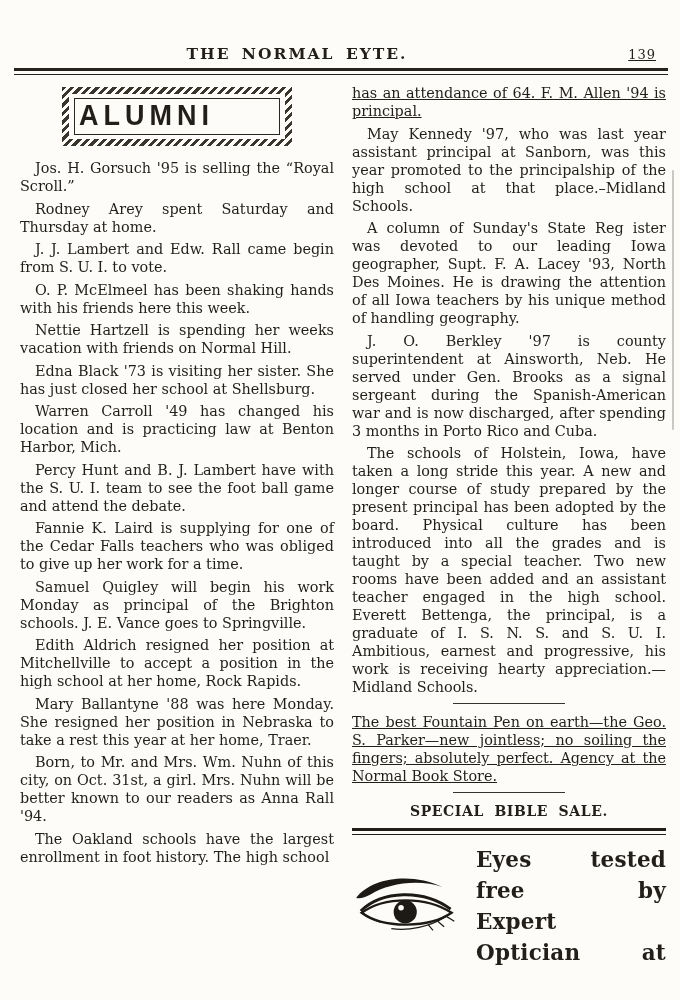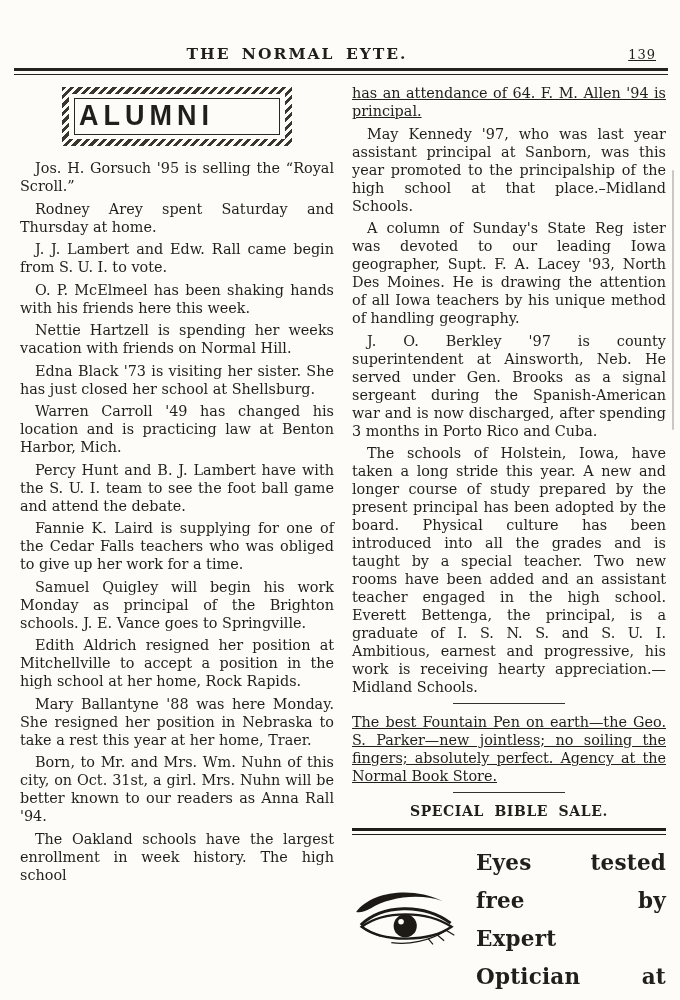--- a/index.html
+++ b/index.html
@@ -71,21 +71,21 @@
   .heavy-rule{
     height:3px;border-top:3.5px solid #211e19;border-bottom:1.2px solid #211e19;
     margin:8px 0 9px;
   }
 
   
   .ad-row{display:flex;gap:12px;align-items:center;}
   .eye-wrap{width:112px;flex:none;}
   .ad-lines{flex:1;}
   .ad-line{
-    font-weight:700;font-size:21.5px;line-height:38px;letter-spacing:.2px;
+    font-weight:700;font-size:21.5px;line-height:31px;letter-spacing:.2px;
     text-align:justify;text-align-last:justify;
   }
 </style>
 </head>
 <body>
 
 <div class="page">
 
   <div class="masthead">
     <span></span>
@@ -126,21 +126,21 @@
           <p class="para">Fannie K. Laird is supplying for one of the Cedar Falls teachers who was obliged to give up her work for a time.</p>
 
           <p class="para">Samuel Quigley will begin his work Monday as principal of the Brighton schools. J. E. Vance goes to Springville.</p>
 
           <p class="para">Edith Aldrich resigned her position at Mitchellville to accept a position in the high school at her home, Rock Rapids.</p>
 
           <p class="para">Mary Ballantyne '88 was here Monday. She resigned her position in Nebraska to take a rest this year at her home, Traer.</p>
 
           <p class="para">Born, to Mr. and Mrs. Wm. Nuhn of this city, on Oct. 31st, a girl.  Mrs. Nuhn will be better known to our readers as Anna Rall '94.</p>
 
-          <p class="para">The Oakland schools have the largest enrollment in week history.  The high school</p>
+          <p class="para">The Oakland schools have the largest enrollment in foot history.  The high school</p>
         </div>
     </div>
 
     <div class="col col-right">
 
       <div>
 
           <p class="para">has an attendance of 64.  F. M. Allen '94 is principal.</p>
 
           <p class="para">May Kennedy '97, who was last year assistant principal at Sanborn, was this year promoted to the principalship of the high school at that place.–Midland Schools.</p>

